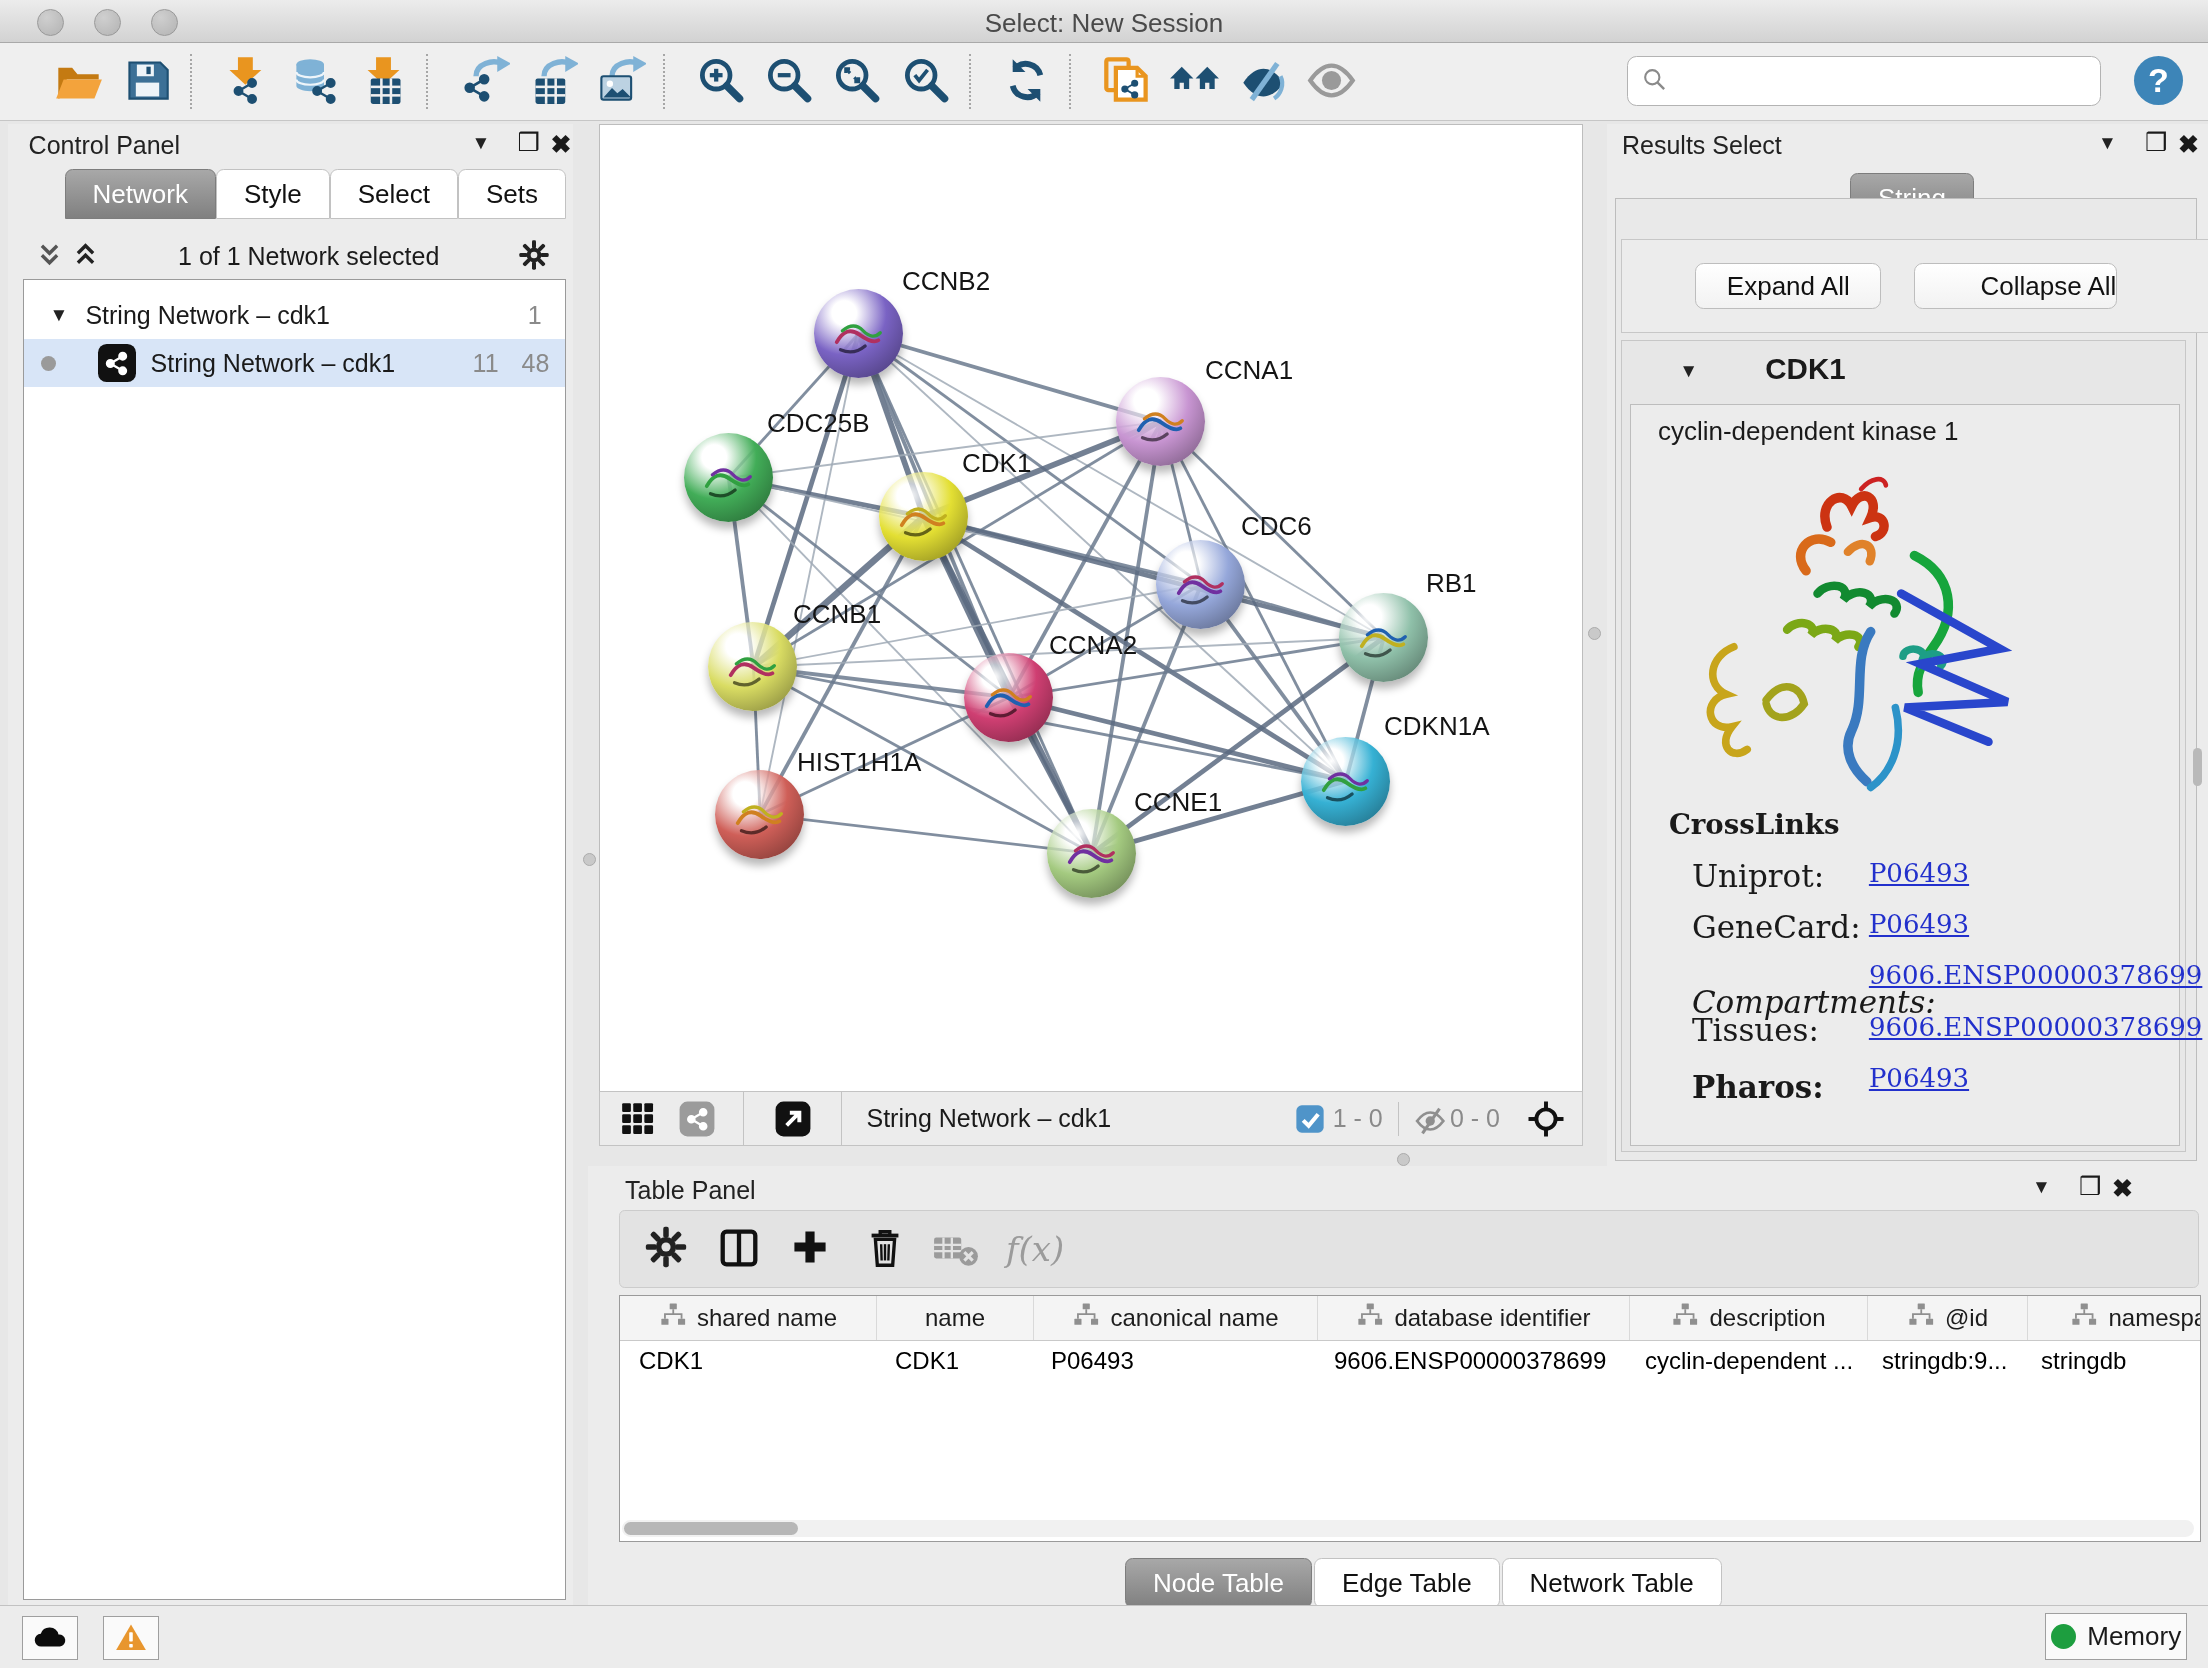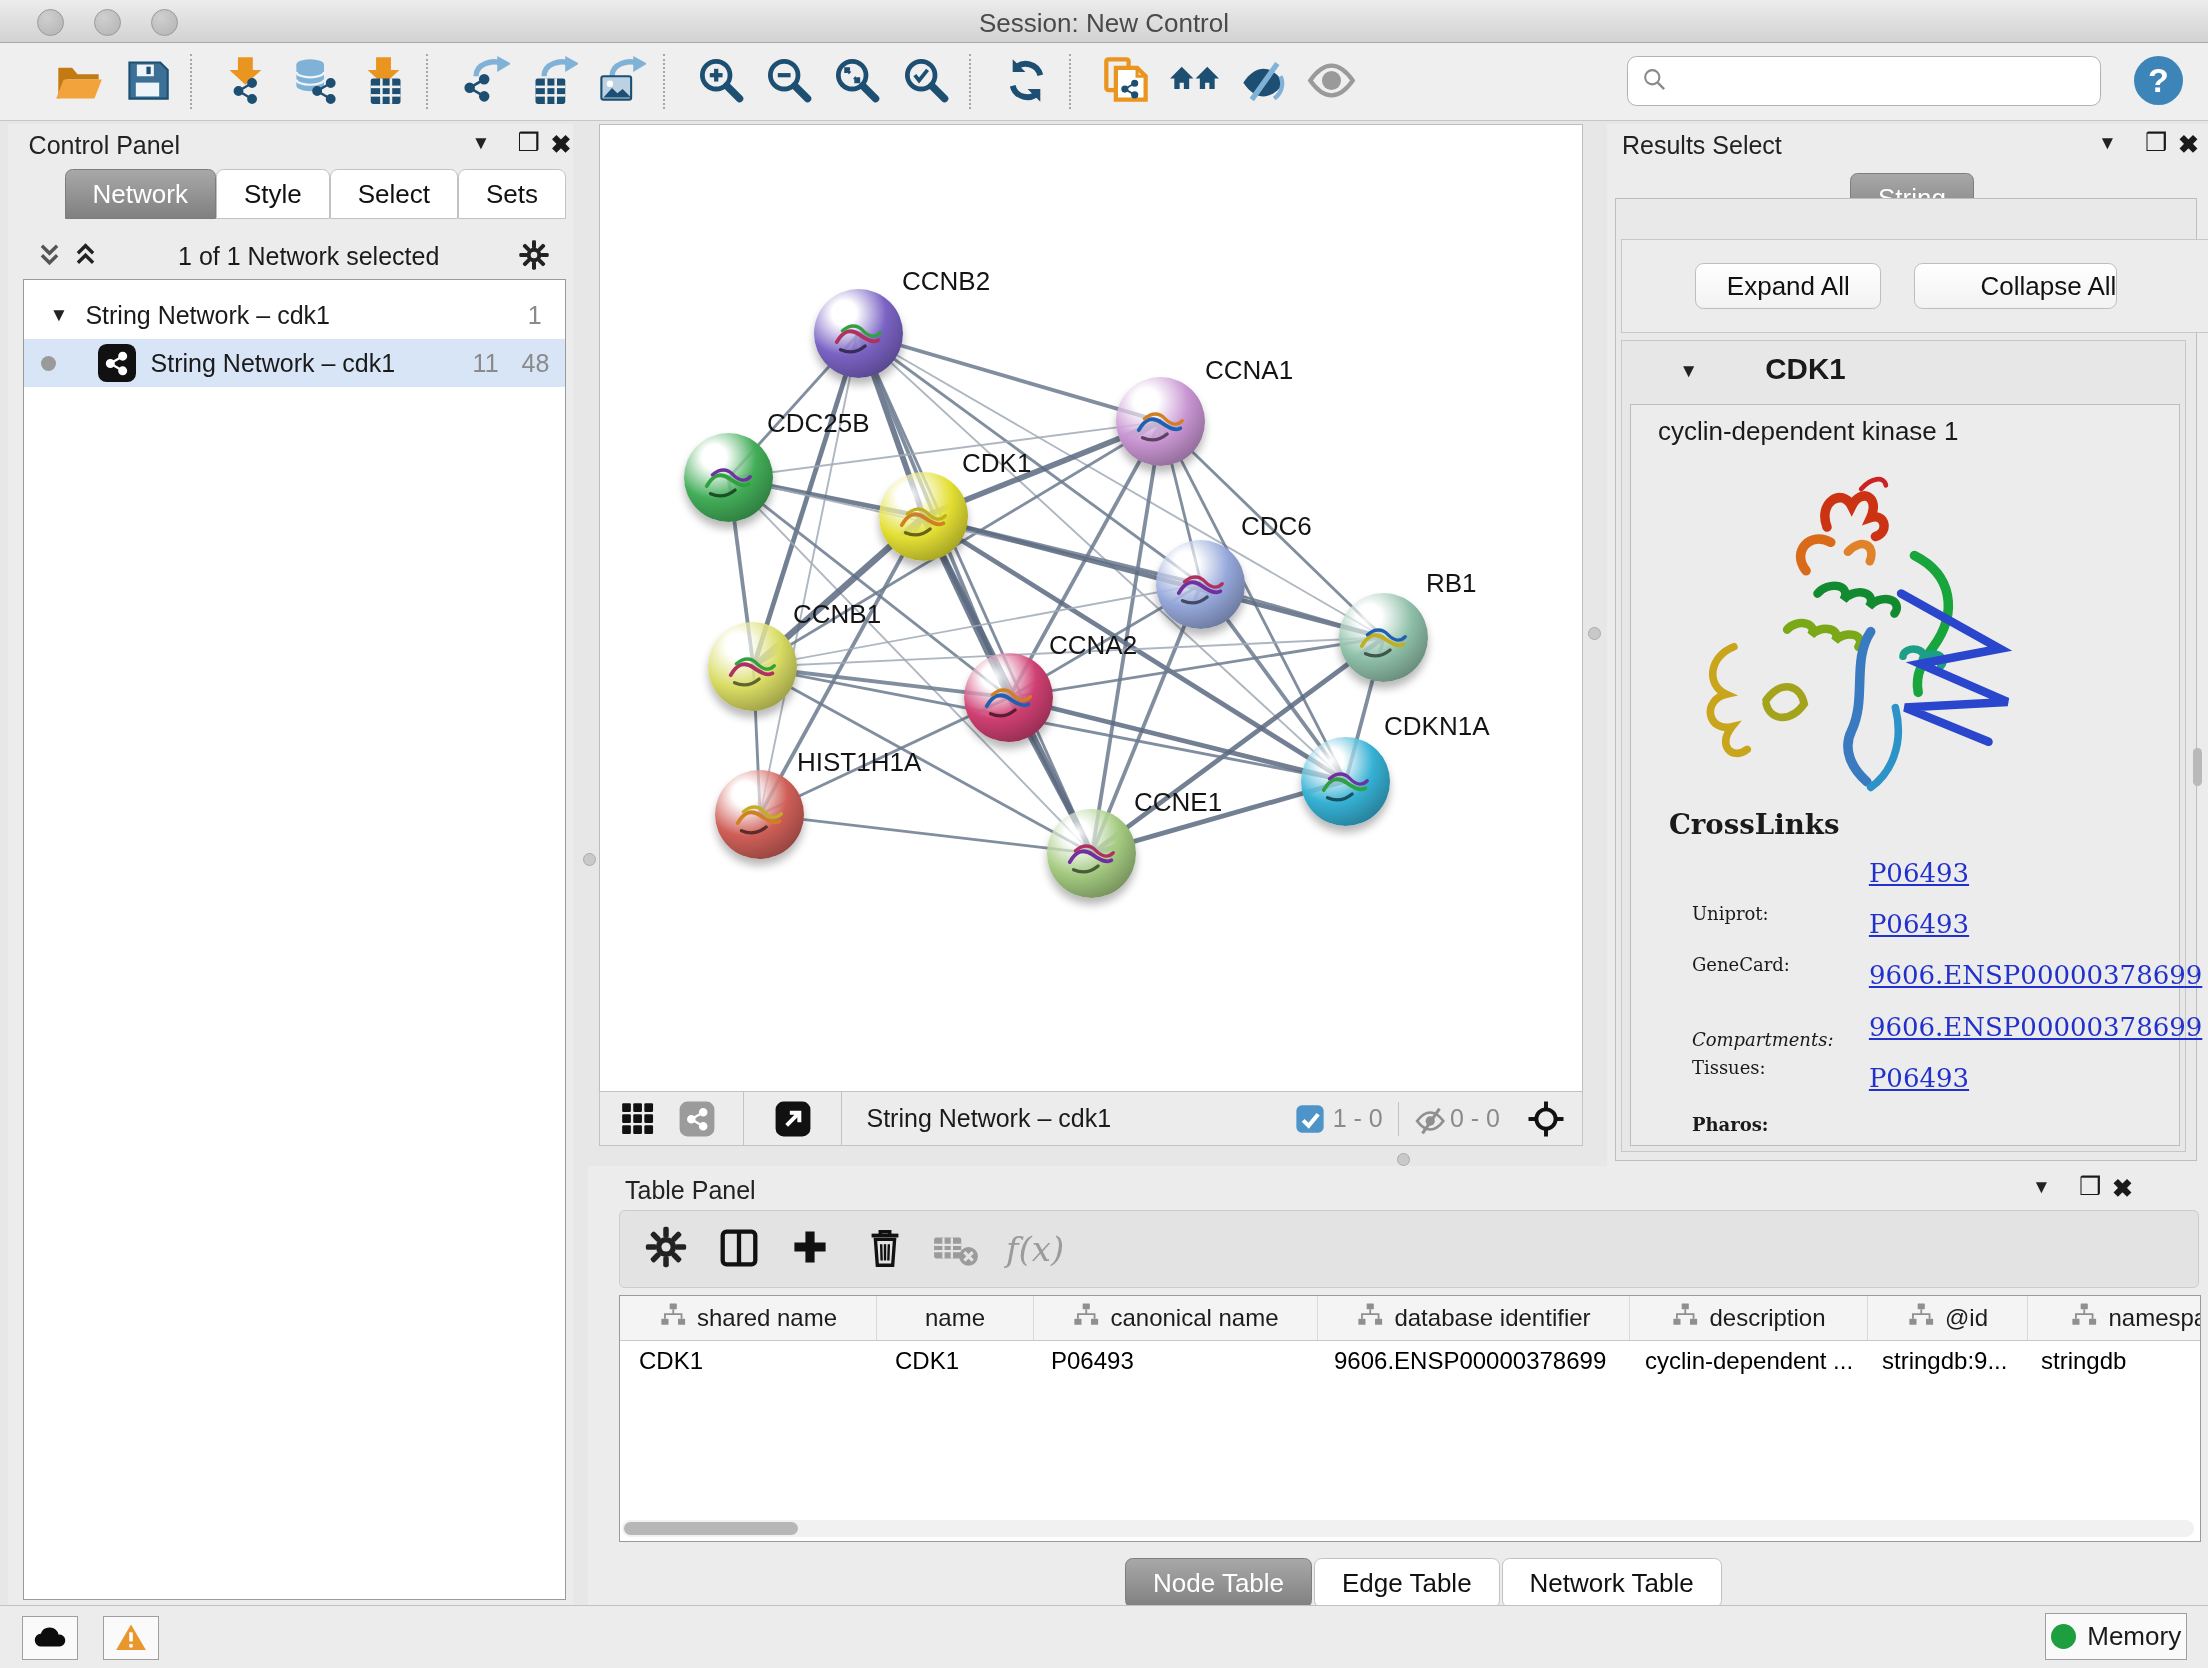--- a/index.html
+++ b/index.html
@@ -55,21 +55,21 @@
     border:1px solid #c3c3c3;display:flex;align-items:center;font-size:25px;}
   .ntb-icon{width:38px;height:38px;flex:0 0 auto;}
   .ntb-sep{width:0;height:53px;border-left:1px solid #c3c3c3;flex:0 0 auto;}
   
   #results-panel{position:absolute;left:1607px;top:124px;width:601px;height:1042px;background:#ececec;}
   #rp-box{position:absolute;left:7.6px;top:74px;width:580px;height:961px;border:1.9px solid #bdbdbd;background:#e9e9e9;}
   #rp-tab{position:absolute;left:243px;top:49px;}
   #rp-btnbox{position:absolute;left:5.7px;top:40px;width:563px;height:92px;border:1.9px solid #c7c7c7;background:#ececec;padding-left:31px;}
   #rp-section{position:absolute;left:5.7px;top:141px;width:563px;height:810px;border:1.9px solid #c7c7c7;background:#e7e7e7;}
   #rp-content{position:absolute;left:7.6px;top:63px;width:548px;height:740px;border:1px solid #bdbdbd;background:#ececec;}
-  .xl-row{position:absolute;font-family:"DejaVu Serif",serif;font-size:18px;margin-top:45px;}
+  .xl-row{position:absolute;font-family:"DejaVu Serif",serif;font-size:31px;}
   .xl-link{color:#2230cc;text-decoration:underline;font-family:"DejaVu Serif",serif;font-size:26px;}
   
   #table-panel{position:absolute;left:588px;top:1166px;width:1621px;height:439px;background:#ececec;}
   #tp-toolbar{position:absolute;left:31px;top:44px;width:1578px;height:76px;background:#e3e3e3;
     border:1px solid #cccccc;border-radius:5.7px;display:flex;align-items:center;}
   .tp-icon{width:49px;height:49px;flex:0 0 auto;}
   #tp-table{position:absolute;left:31px;top:129px;width:1580px;height:245px;background:#fff;
     border:1.9px solid #9a9a9a;overflow:hidden;}
   #tp-header{display:flex;height:44px;background:#f4f4f4;border-bottom:1.9px solid #c9c9c9;}
   .th{display:flex;align-items:center;justify-content:center;font-size:24px;color:#1c1c1c;
@@ -93,21 +93,21 @@
   #rp-scroll{position:absolute;left:2193px;top:748px;width:8.6px;height:38px;border-radius:4.8px;background:#b9b9b9;}
   .tri{font-size:19px;color:#222;}
 </style>
 </head>
 <body>
 
 <div id="titlebar">
   <div class="traffic" style="left:37px"></div>
   <div class="traffic" style="left:94px"></div>
   <div class="traffic" style="left:151px"></div>
-  <div id="win-title">Session: New Control</div>
+  <div id="win-title">Select: New Session</div>
 </div>
 
 <div id="toolbar">
   <div id="toolbar-groups" style="display:flex;align-items:center;margin-left:38px;">
       <div class="tbtn" style="margin-left: 13.3px;">
         <span><svg viewBox="0 0 48 48" width="51" height="51">
             <path d="M5 12h13l5 6h20v5H13L6 41H5z" fill="#c47a12"></path>
             <path d="M10 23h36l-7 18H3z" fill="#f3a33c"></path>
           </svg></span>
       </div>

